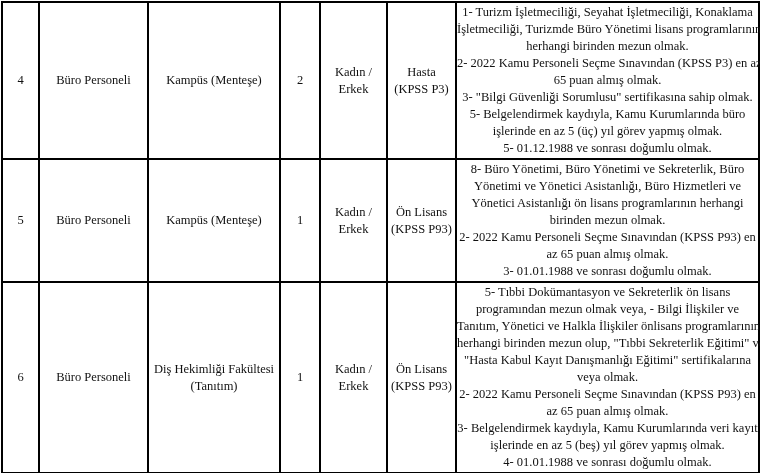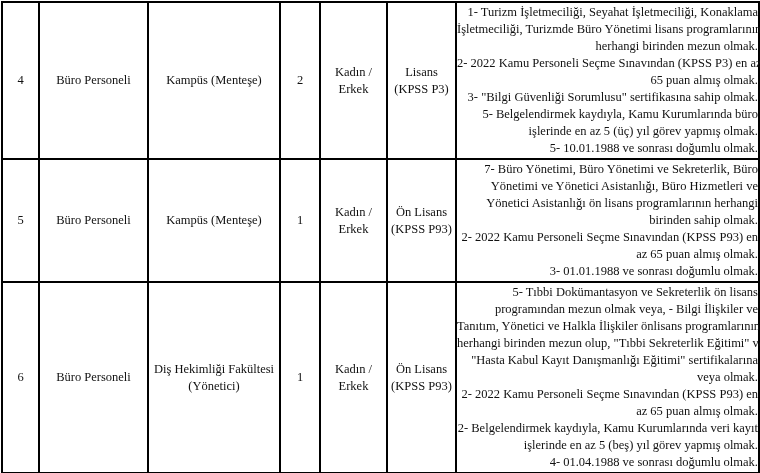--- a/index.html
+++ b/index.html
@@ -27,21 +27,21 @@
       border: 2px solid #000000;
       padding: 0;
       vertical-align: middle;
       font-size: 12.5px;
       line-height: 17px;
     }
     td.c-center {
       text-align: center;
     }
     td.c-req {
-      text-align: right;
+      text-align: center;
       padding: 1px 3px 0 4px;
       vertical-align: top;
       font-size: 12.3px;
       line-height: 17.1px;
     }
     .req-line {
       display: block;
       white-space: nowrap;
     }
     tr.row-a { height: 157px; }
@@ -61,67 +61,67 @@
     <col style="width:69px">
     <col style="width:303px">
   </colgroup>
   <tbody id="tbody">
   <tr class="row-a">
     <td class="c-center"><span>4</span></td>
     <td class="c-center"><span>Büro Personeli</span></td>
     <td class="c-center"><span>Kampüs (Menteşe)</span><span></span></td>
     <td class="c-center"><span>2</span></td>
     <td class="c-center"><span>Kadın /</span><br><span>Erkek</span></td>
-    <td class="c-center"><span>Lisans</span><br><span>(KPSS P3)</span></td>
+    <td class="c-center"><span>Hasta</span><br><span>(KPSS P3)</span></td>
     <td class="c-req">
           <span class="req-line">1- Turizm İşletmeciliği, Seyahat İşletmeciliği, Konaklama</span>
           <span class="req-line">İşletmeciliği, Turizmde Büro Yönetimi lisans programlarının</span>
           <span class="req-line">herhangi birinden mezun olmak.</span>
           <span class="req-line">2- 2022 Kamu Personeli Seçme Sınavından (KPSS P3) en az</span>
           <span class="req-line">65 puan almış olmak.</span>
           <span class="req-line">3- "Bilgi Güvenliği Sorumlusu" sertifikasına sahip olmak.</span>
           <span class="req-line">5- Belgelendirmek kaydıyla, Kamu Kurumlarında büro</span>
           <span class="req-line">işlerinde en az 5 (üç) yıl görev yapmış olmak.</span>
-          <span class="req-line">5- 10.01.1988 ve sonrası doğumlu olmak.</span>
+          <span class="req-line">5- 01.12.1988 ve sonrası doğumlu olmak.</span>
         </td>
   </tr>
 
   <tr class="row-b">
     <td class="c-center"><span>5</span></td>
     <td class="c-center"><span>Büro Personeli</span></td>
     <td class="c-center"><span>Kampüs (Menteşe)</span><span></span></td>
     <td class="c-center"><span>1</span></td>
     <td class="c-center"><span>Kadın /</span><br><span>Erkek</span></td>
     <td class="c-center"><span>Ön Lisans</span><br><span>(KPSS P93)</span></td>
     <td class="c-req">
-          <span class="req-line">7- Büro Yönetimi, Büro Yönetimi ve Sekreterlik, Büro</span>
+          <span class="req-line">8- Büro Yönetimi, Büro Yönetimi ve Sekreterlik, Büro</span>
           <span class="req-line">Yönetimi ve Yönetici Asistanlığı, Büro Hizmetleri ve</span>
           <span class="req-line">Yönetici Asistanlığı ön lisans programlarının herhangi</span>
-          <span class="req-line">birinden sahip olmak.</span>
+          <span class="req-line">birinden mezun olmak.</span>
           <span class="req-line">2- 2022 Kamu Personeli Seçme Sınavından (KPSS P93) en</span>
           <span class="req-line">az 65 puan almış olmak.</span>
           <span class="req-line">3- 01.01.1988 ve sonrası doğumlu olmak.</span>
         </td>
   </tr>
 
   <tr class="row-c">
     <td class="c-center"><span>6</span></td>
     <td class="c-center"><span>Büro Personeli</span></td>
-    <td class="c-center"><span>Diş Hekimliği Fakültesi</span><br><span>(Yönetici)</span></td>
+    <td class="c-center"><span>Diş Hekimliği Fakültesi</span><br><span>(Tanıtım)</span></td>
     <td class="c-center"><span>1</span></td>
     <td class="c-center"><span>Kadın /</span><br><span>Erkek</span></td>
     <td class="c-center"><span>Ön Lisans</span><br><span>(KPSS P93)</span></td>
     <td class="c-req">
           <span class="req-line">5- Tıbbi Dokümantasyon ve Sekreterlik ön lisans</span>
           <span class="req-line">programından mezun olmak veya, - Bilgi İlişkiler ve</span>
           <span class="req-line">Tanıtım, Yönetici ve Halkla İlişkiler önlisans programlarının</span>
           <span class="req-line">herhangi birinden mezun olup, "Tıbbi Sekreterlik Eğitimi" ve</span>
           <span class="req-line">"Hasta Kabul Kayıt Danışmanlığı Eğitimi" sertifikalarına</span>
           <span class="req-line">veya olmak.</span>
           <span class="req-line">2- 2022 Kamu Personeli Seçme Sınavından (KPSS P93) en</span>
           <span class="req-line">az 65 puan almış olmak.</span>
-          <span class="req-line">2- Belgelendirmek kaydıyla, Kamu Kurumlarında veri kayıt</span>
+          <span class="req-line">3- Belgelendirmek kaydıyla, Kamu Kurumlarında veri kayıt</span>
           <span class="req-line">işlerinde en az 5 (beş) yıl görev yapmış olmak.</span>
-          <span class="req-line">4- 01.04.1988 ve sonrası doğumlu olmak.</span>
+          <span class="req-line">4- 01.01.1988 ve sonrası doğumlu olmak.</span>
         </td>
   </tr>
 </tbody>
 </table>
 
 </body></html>

